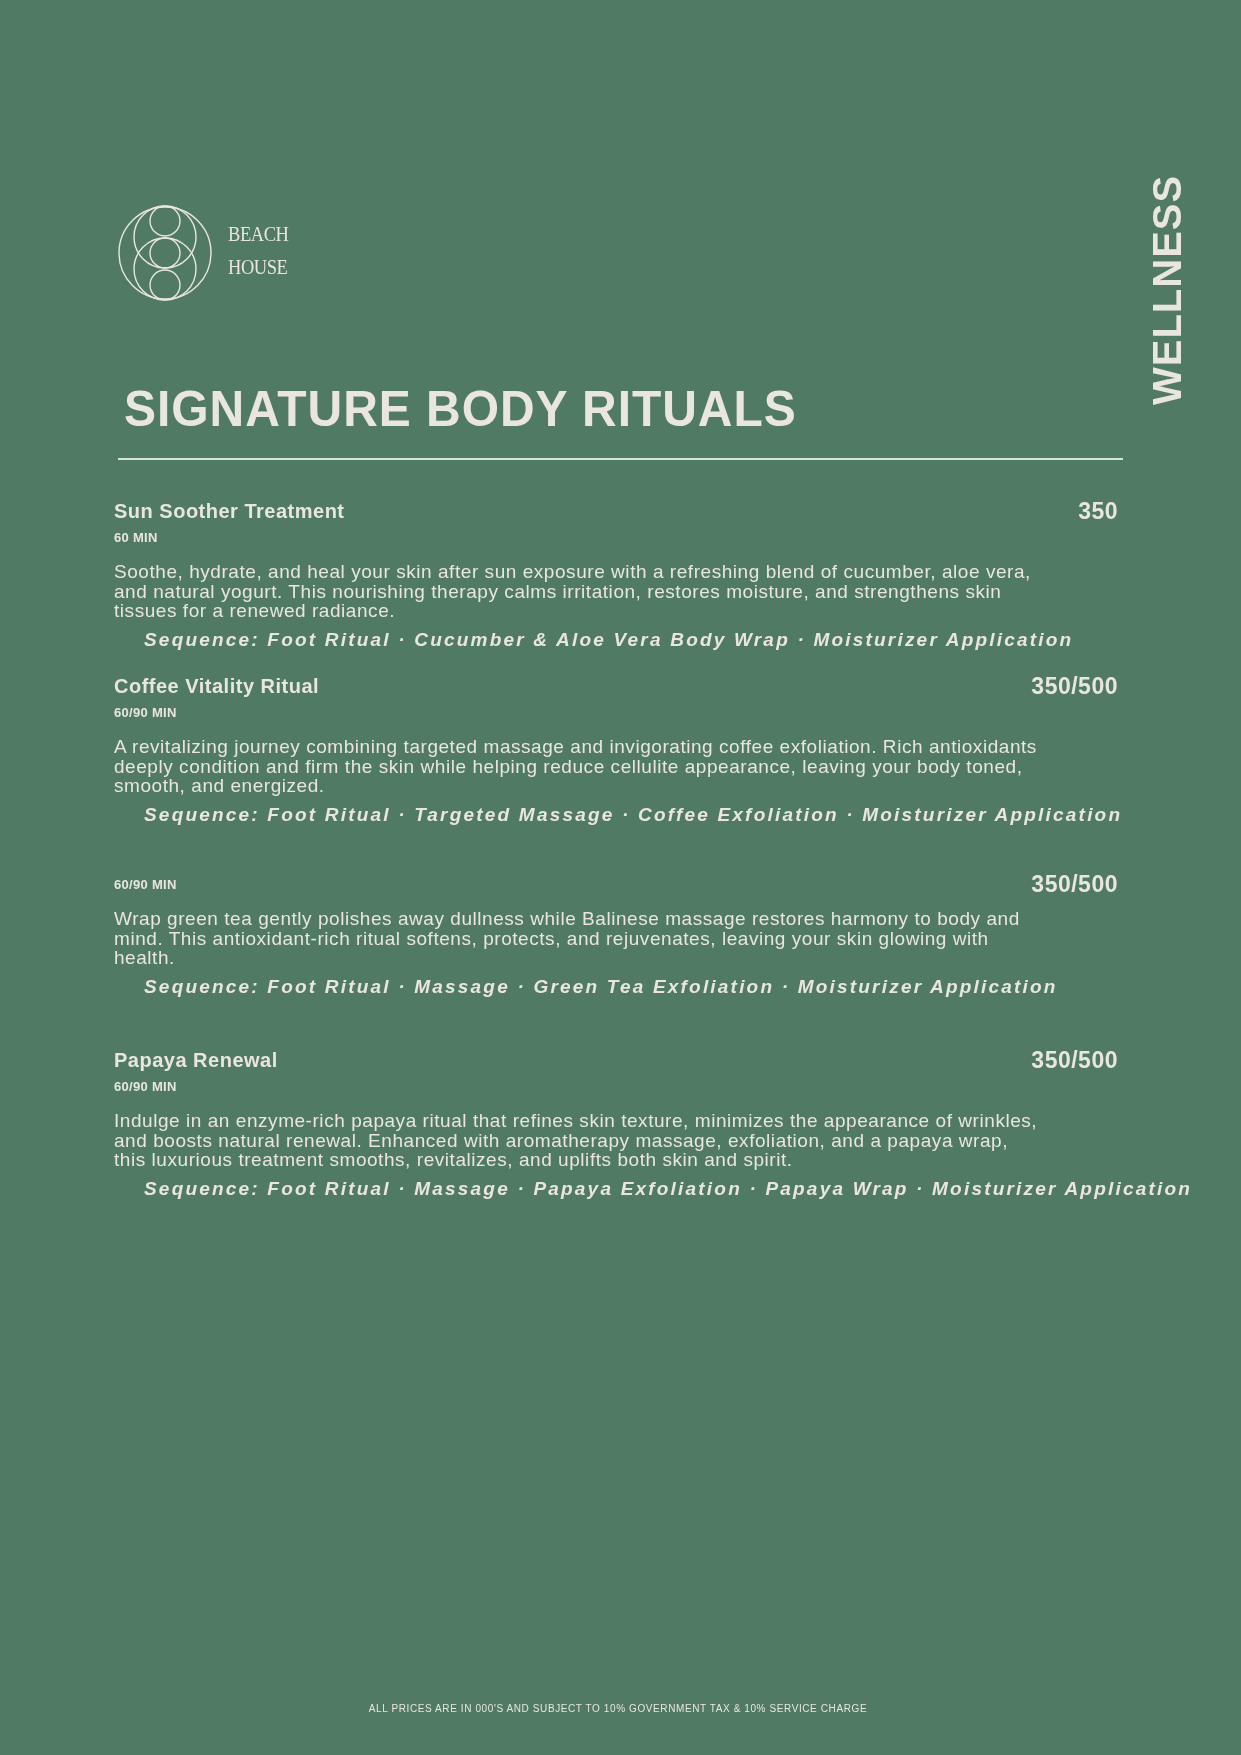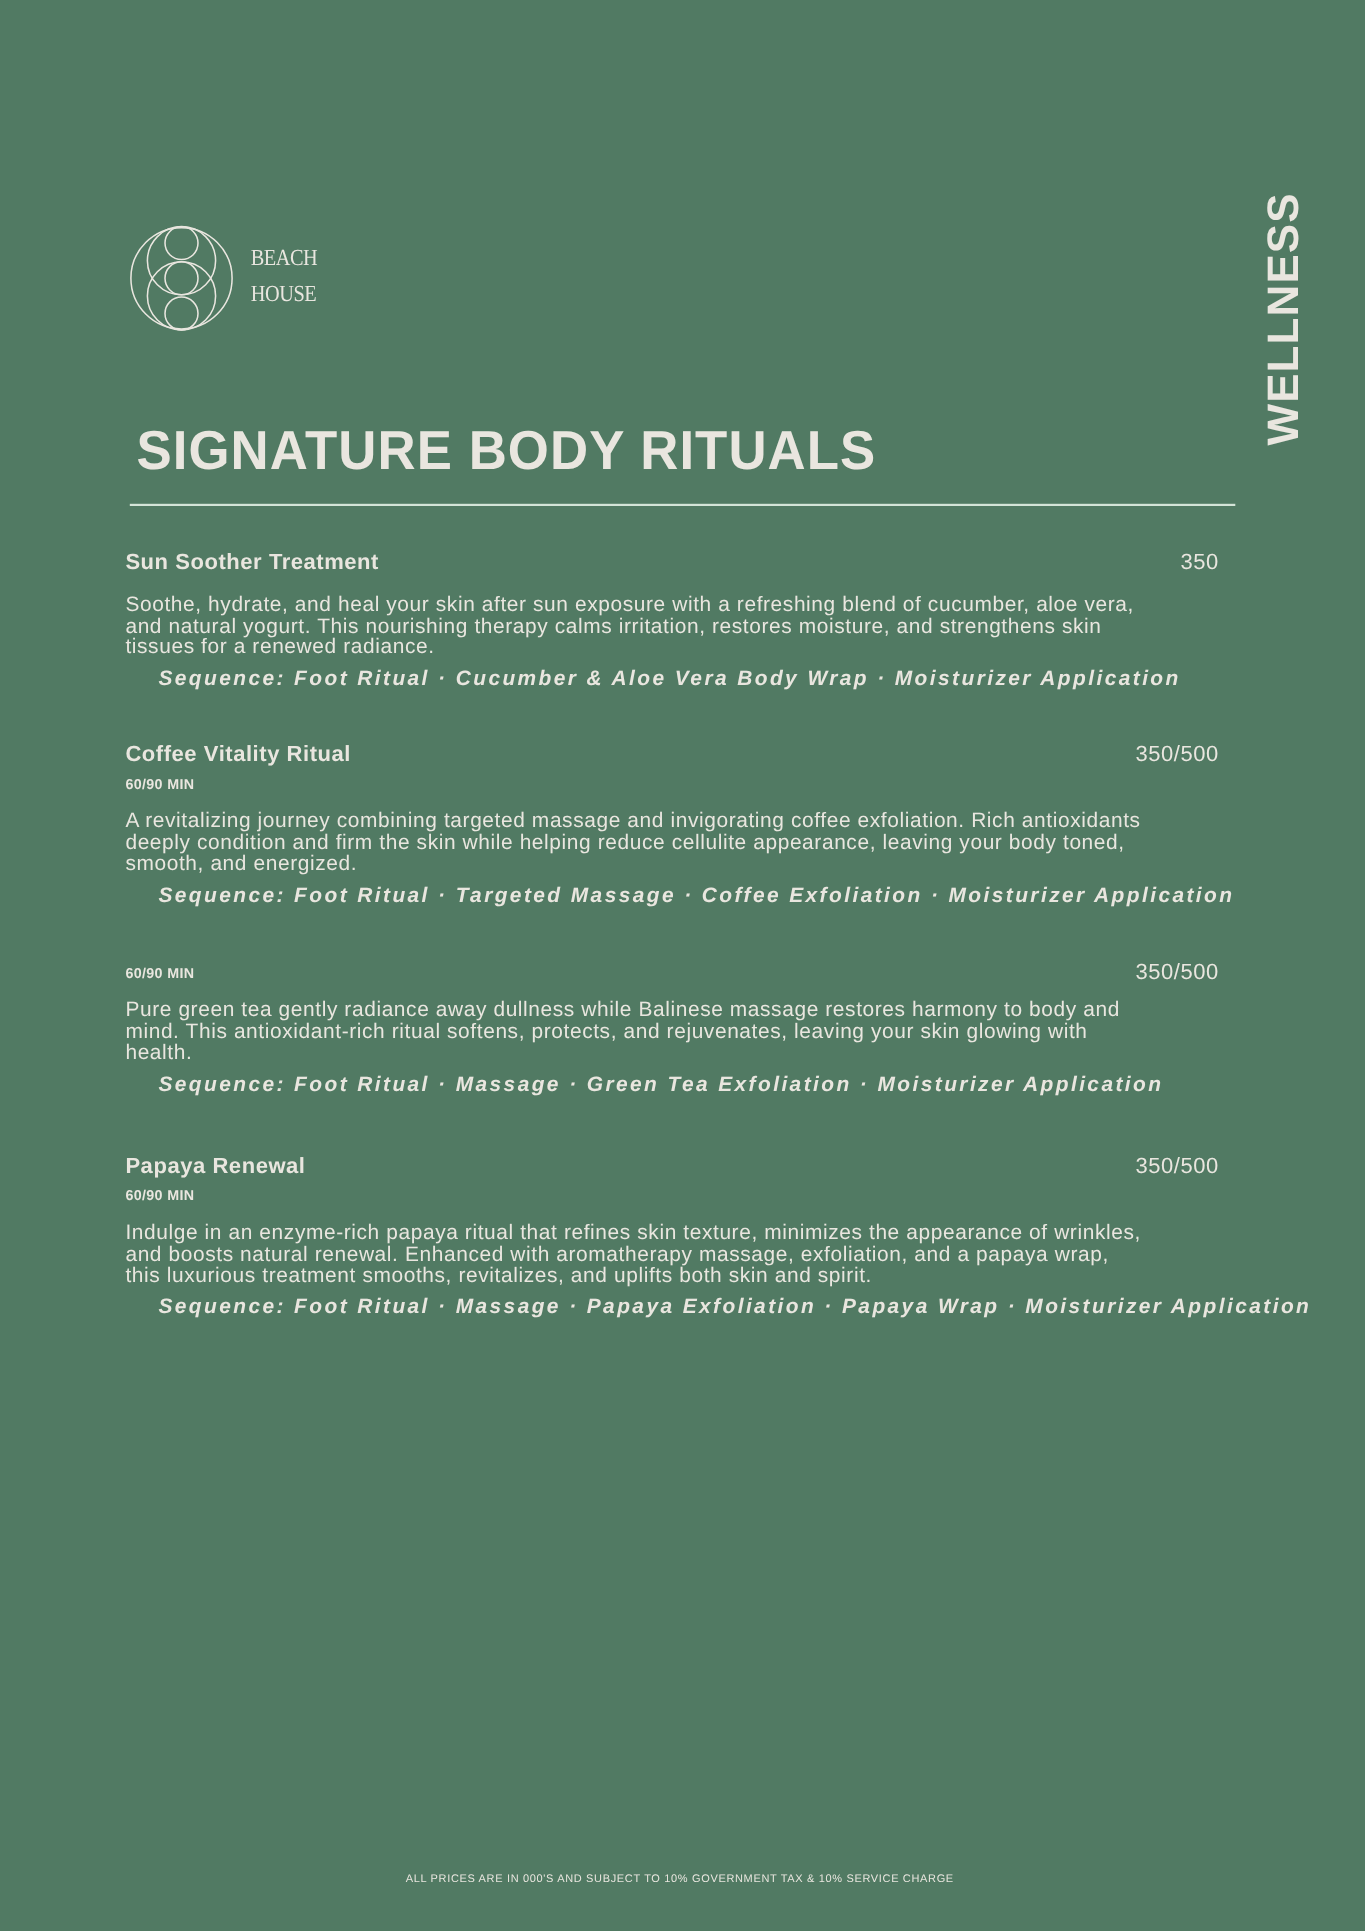--- a/index.html
+++ b/index.html
@@ -14,21 +14,21 @@
   .brand { position: absolute; left: 228px; top: 218px; font-family: "Liberation Serif", "DejaVu Serif", serif;
     font-size: 21px; line-height: 33px; letter-spacing: -0.5px; color: #e9e6df; font-weight: 400; }
   .brand div { transform: scaleX(0.88); transform-origin: left center; }
   .vertical-tag { position: absolute; left: 1145px; top: 405px; transform: rotate(-90deg); transform-origin: left top;
     font-size: 40px; font-weight: 700; letter-spacing: 1px; color: #e9e6df; white-space: nowrap; }
   .page-title { position: absolute; left: 124px; top: 380px; font-size: 50px; font-weight: 700;
     letter-spacing: 1px; color: #e9e6df; white-space: nowrap; transform: scaleX(0.96); transform-origin: left; }
   .divider { position: absolute; left: 118px; top: 458px; width: 1005px; height: 2px; background: #d4e4d8; }
   .item { position: absolute; left: 114px; width: 1008px; }
   .item-name { font-size: 20px; font-weight: 700; letter-spacing: 0.5px; line-height: 26px; }
-  .item-price { position: absolute; right: 14px; top: 0; font-size: 20px; font-weight: 400; letter-spacing: 0.5px; line-height: 26px; }
+  .item-price { position: absolute; right: 4px; top: 0; font-size: 23px; font-weight: 700; letter-spacing: 0.5px; line-height: 26px; }
   .item-duration { font-size: 13px; font-weight: 700; margin-top: 6px; line-height: 16px; letter-spacing: 0.3px; }
   .item-desc { font-size: 19px; line-height: 19.5px; margin-top: 16px; width: 925px; letter-spacing: 0.55px; }
   .item-seq { font-size: 19px; font-style: italic; font-weight: 700; letter-spacing: 2.2px; margin-top: 8px; padding-left: 30px; white-space: nowrap; }
   .footer { position: absolute; left: 4px; width: 1228px; top: 1703px; text-align: center; font-size: 10px; letter-spacing: 0.6px; }
 </style>
 </head>
 <body>
 
 <svg class="logo" viewBox="0 0 100 96" fill="none" stroke="#e9e6df" stroke-width="1.4">
   <circle cx="50" cy="48" r="46"></circle>
@@ -45,36 +45,37 @@
 </div>
 
 <div class="vertical-tag">WELLNESS</div>
 
 <div class="page-title">SIGNATURE BODY RITUALS</div>
 <div class="divider"></div>
 
 <div class="item" style="top:498px">
   <div class="item-name">Sun Soother Treatment</div>
   <div class="item-price">350</div>
+  <div class="item-duration">60 MIN</div>
   <div class="item-desc">Soothe, hydrate, and heal your skin after sun exposure with a refreshing blend of cucumber, aloe vera, and natural yogurt. This nourishing therapy calms irritation, restores moisture, and strengthens skin tissues for a renewed radiance.</div>
   <div class="item-seq">Sequence: Foot Ritual · Cucumber &amp; Aloe Vera Body Wrap · Moisturizer Application</div>
 </div>
 
 <div class="item" style="top:673px">
   <div class="item-name">Coffee Vitality Ritual</div>
   <div class="item-price">350/500</div>
   <div class="item-duration">60/90 MIN</div>
   <div class="item-desc">A revitalizing journey combining targeted massage and invigorating coffee exfoliation. Rich antioxidants deeply condition and firm the skin while helping reduce cellulite appearance, leaving your body toned, smooth, and energized.</div>
   <div class="item-seq">Sequence: Foot Ritual · Targeted Massage · Coffee Exfoliation · Moisturizer Application</div>
 </div>
 
 <div class="item" style="top:871px">
   <div class="item-price">350/500</div>
   <div class="item-duration">60/90 MIN</div>
-  <div class="item-desc">Pure green tea gently radiance away dullness while Balinese massage restores harmony to body and mind. This antioxidant-rich ritual softens, protects, and rejuvenates, leaving your skin glowing with health.</div>
+  <div class="item-desc">Wrap green tea gently polishes away dullness while Balinese massage restores harmony to body and mind. This antioxidant-rich ritual softens, protects, and rejuvenates, leaving your skin glowing with health.</div>
   <div class="item-seq">Sequence: Foot Ritual · Massage · Green Tea Exfoliation · Moisturizer Application</div>
 </div>
 
 <div class="item" style="top:1047px">
   <div class="item-name">Papaya Renewal</div>
   <div class="item-price">350/500</div>
   <div class="item-duration">60/90 MIN</div>
   <div class="item-desc">Indulge in an enzyme-rich papaya ritual that refines skin texture, minimizes the appearance of wrinkles, and boosts natural renewal. Enhanced with aromatherapy massage, exfoliation, and a papaya wrap, this luxurious treatment smooths, revitalizes, and uplifts both skin and spirit.</div>
   <div class="item-seq">Sequence: Foot Ritual · Massage · Papaya Exfoliation · Papaya Wrap · Moisturizer Application</div>
 </div>

